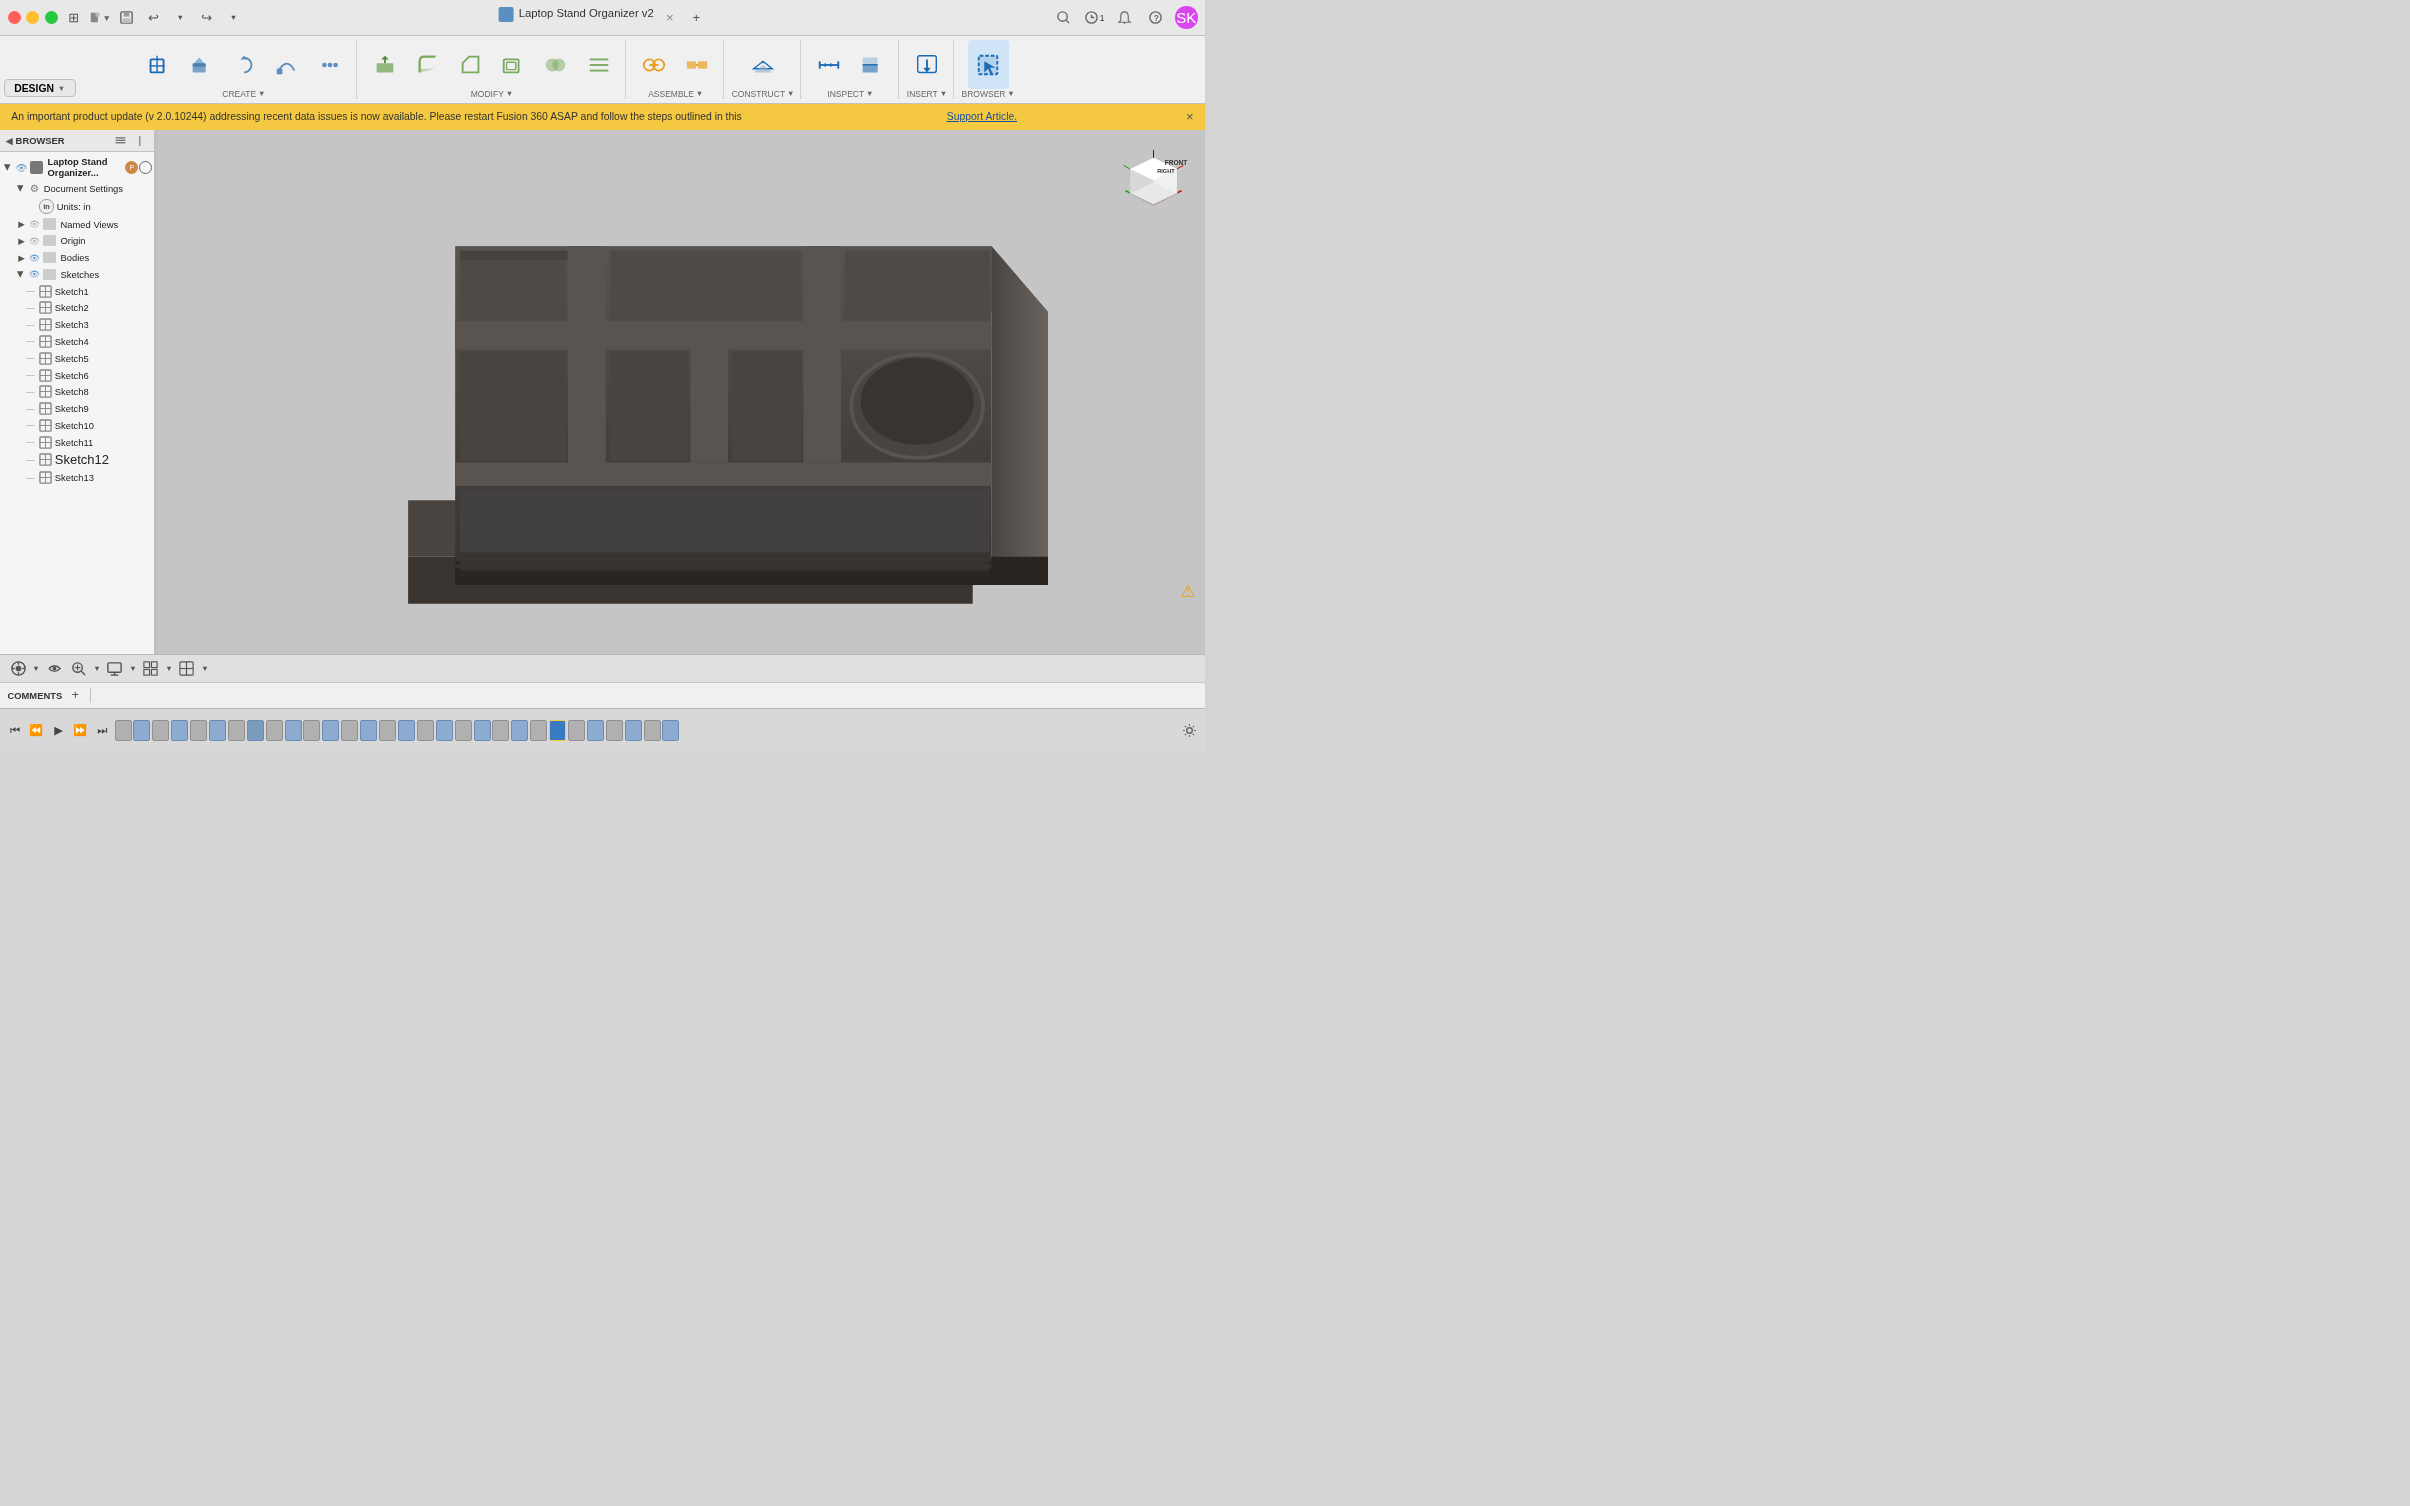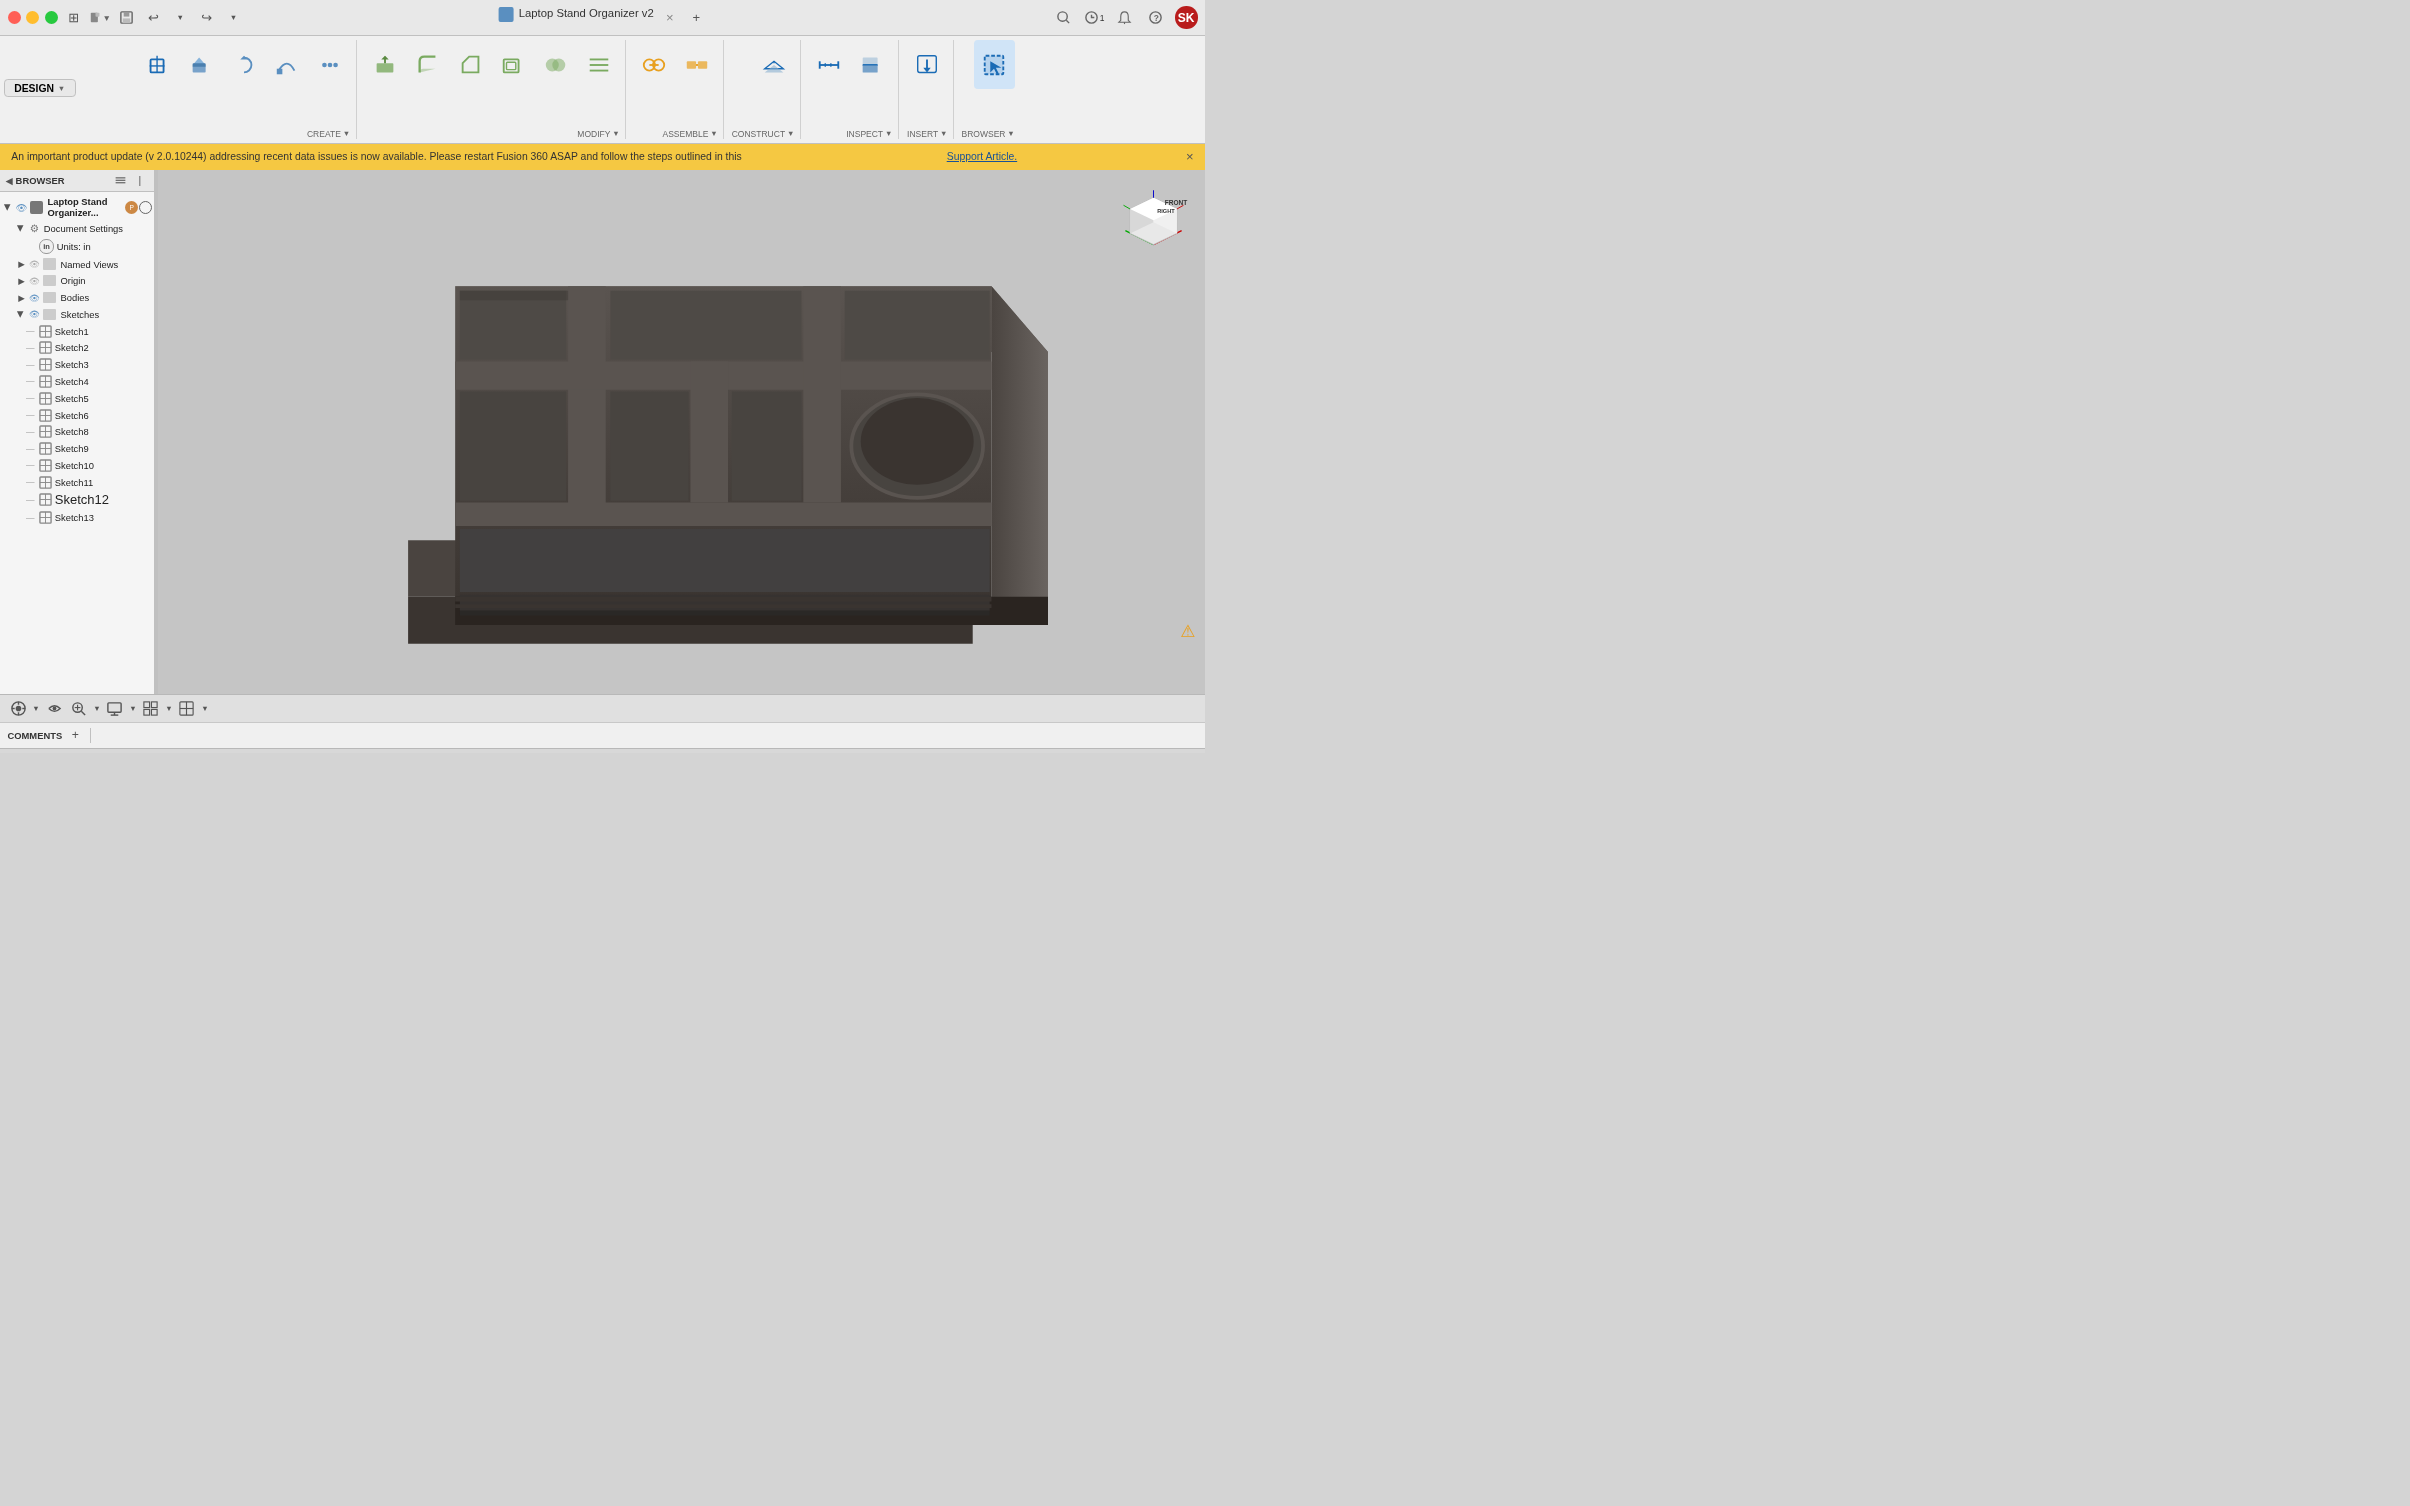--- a/index.html
+++ b/index.html
@@ -110,26 +110,25 @@
       align-items: center;
       padding: 3.8px 7.5px 3.8px 132px;
       gap: 1.9px;
       min-height: 66px;
       background: #f0f0f0;
     }
 
     .ribbon-group {
       display: flex;
       flex-direction: column;
-      align-items: flex-end;
+      align-items: center;
       padding: 0 5.6px;
       border-right: 0.9px solid #d0d0d0;
       min-height: 56px;
       justify-content: space-between;
-      gap: 40px;
     }
     .ribbon-group:last-child { border-right: none; }
 
     .ribbon-group-icons {
       display: flex;
       align-items: center;
       gap: 1.9px;
     }
 
     .ribbon-group-label {
@@ -445,21 +444,21 @@
           <path d="M8 2 C5 2 4 5 4 7 L4 11 L2 13 L14 13 L12 11 L12 7 C12 5 11 2 8 2Z" fill="none" stroke="#666" stroke-width="1.2"></path>
           <line x1="8" y1="13" x2="8" y2="15" stroke="#666" stroke-width="1.2"></line>
         </svg>
     </button>
     <button class="toolbar-icon-btn">
       <svg viewBox="0 0 16 16" width="15" height="15" style="font-size:14px">
           <circle cx="8" cy="8" r="6" fill="none" stroke="#666" stroke-width="1.5"></circle>
           <text x="6" y="12" font-size="9" fill="#666" font-weight="bold">?</text>
         </svg>
     </button>
-    <div style="width:22.6px;height:22.6px;background:#b91c1c;border-radius:50%;display:flex;align-items:center;justify-content:center;font-size:12px;color:white;font-weight:bold;cursor:pointer;">SK</div>
+    <div style="width:22.6px;height:22.6px;background:#d946ef;border-radius:50%;display:flex;align-items:center;justify-content:center;font-size:15px;color:white;font-weight:normal;cursor:pointer;">SK</div>
   </div>
 </div>
 
 <div id="ribbon" style="position:relative;">
 
   <div style="position:absolute;left:3.8px;top:7px;height:90px;display:flex;align-items:center;z-index:10;">
     <button class="design-btn">
       <span>DESIGN</span>
       <span class="dropdown-arrow">▼</span>
     </button>

